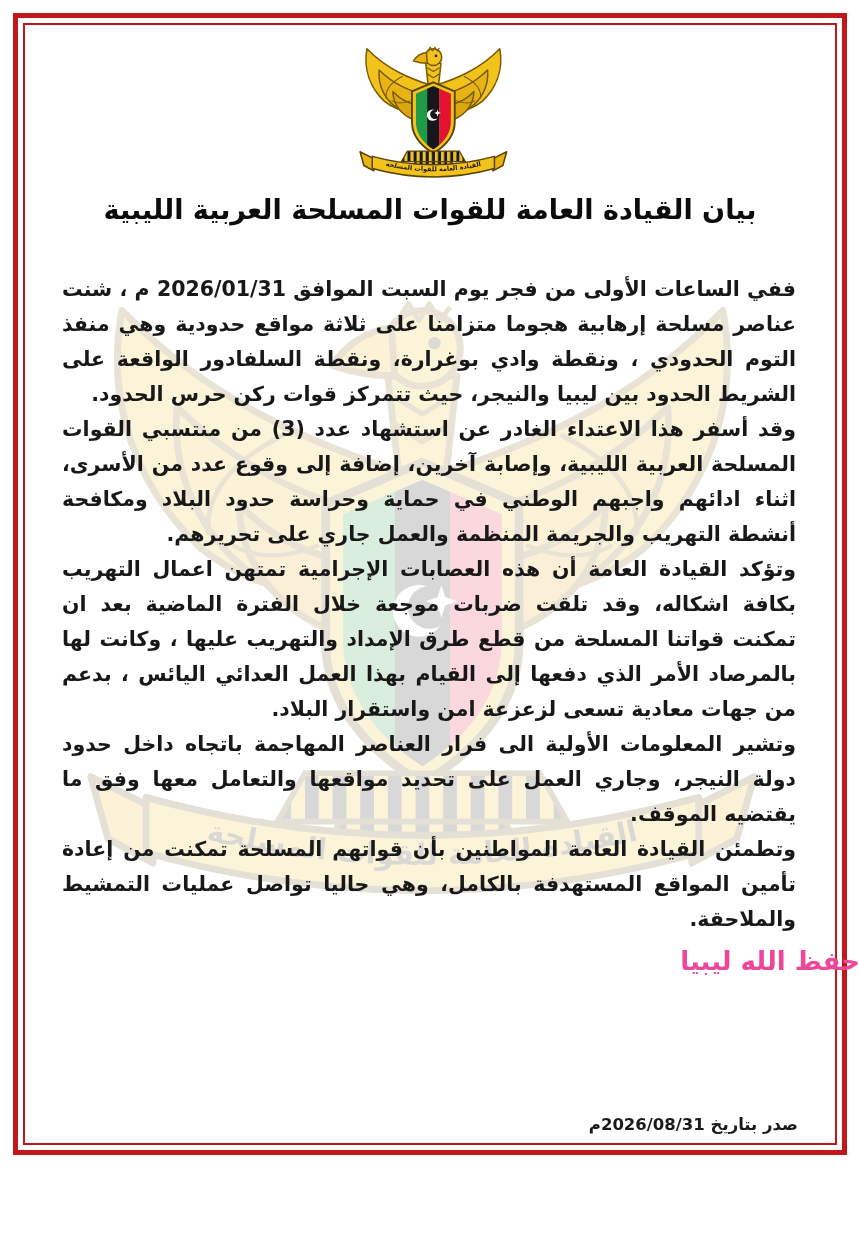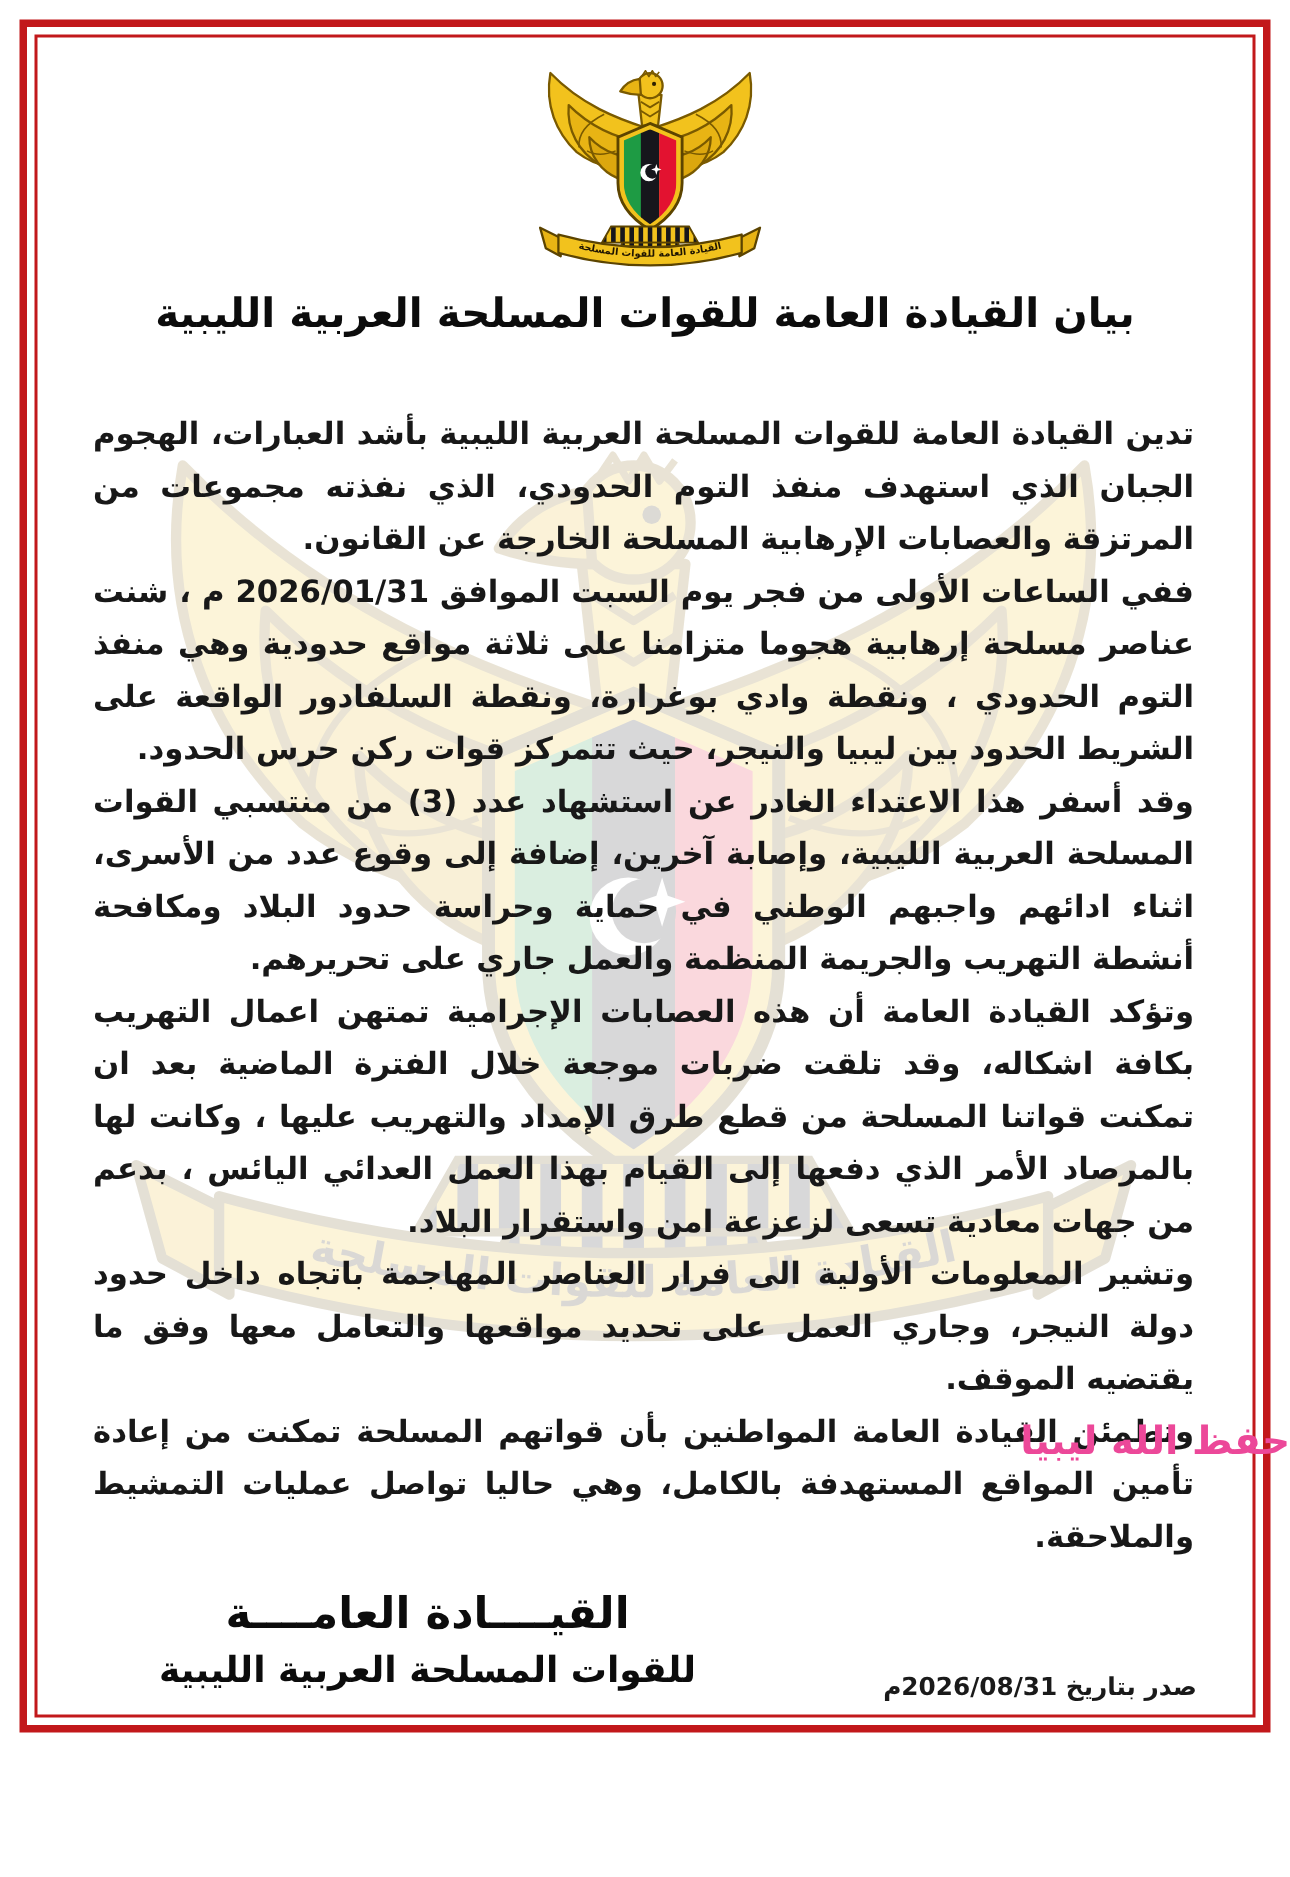--- a/index.html
+++ b/index.html
@@ -141,34 +141,29 @@
 
   <div class="content">
 
     <svg class="emblem" viewBox="0 0 220 196">
       <use href="#emblem"></use>
     </svg>
 
     <div class="doc-title">بيان القيادة العامة للقوات المسلحة العربية الليبية</div>
 
     <div class="body-text">
-      <p>تدين القيادة العامة للقوات المسلحة العربية الليبية بأشد العبارات، الهجوم الجبان الذي استهدف منفذ التوم الحدودي، الذي نفذته مجموعات من المرتزقة والعصابات الإرهابية المسلحة الخارجة عن القانون.</p>
       <p>ففي الساعات الأولى من فجر يوم السبت الموافق 2026/01/31 م ، شنت عناصر مسلحة إرهابية هجوما متزامنا على ثلاثة مواقع حدودية وهي منفذ التوم الحدودي ، ونقطة وادي بوغرارة، ونقطة السلفادور الواقعة على الشريط الحدود بين ليبيا والنيجر، حيث تتمركز قوات ركن حرس الحدود.</p>
       <p>وقد أسفر هذا الاعتداء الغادر عن استشهاد عدد (3) من منتسبي القوات المسلحة العربية الليبية، وإصابة آخرين، إضافة إلى وقوع عدد من الأسرى، اثناء ادائهم واجبهم الوطني في حماية وحراسة حدود البلاد ومكافحة أنشطة التهريب والجريمة المنظمة والعمل جاري على تحريرهم.</p>
       <p>وتؤكد القيادة العامة أن هذه العصابات الإجرامية تمتهن اعمال التهريب بكافة اشكاله، وقد تلقت ضربات موجعة خلال الفترة الماضية بعد ان تمكنت قواتنا المسلحة من قطع طرق الإمداد والتهريب عليها ، وكانت لها بالمرصاد الأمر الذي دفعها إلى القيام بهذا العمل العدائي اليائس ، بدعم من جهات معادية تسعى لزعزعة امن واستقرار البلاد.</p>
       <p>وتشير المعلومات الأولية الى فرار العناصر المهاجمة باتجاه داخل حدود دولة النيجر، وجاري العمل على تحديد مواقعها والتعامل معها وفق ما يقتضيه الموقف.</p>
       <p>وتطمئن القيادة العامة المواطنين بأن قواتهم المسلحة تمكنت من إعادة تأمين المواقع المستهدفة بالكامل، وهي حاليا تواصل عمليات التمشيط والملاحقة.</p>
     </div>
 
     <div class="blessing">حفظ الله ليبيا</div>
 
-    <div class="signature">
-      <p class="sig-line1">القيــــادة العامــــة</p>
-      <p class="sig-line2">للقوات المسلحة العربية الليبية</p>
-    </div>
 
     <div class="issued-date">صدر بتاريخ 2026/08/31م</div>
   </div>
 
   <div class="frame-outer"></div>
   <div class="frame-inner"></div>
 
 </div>
 
 </body></html>

